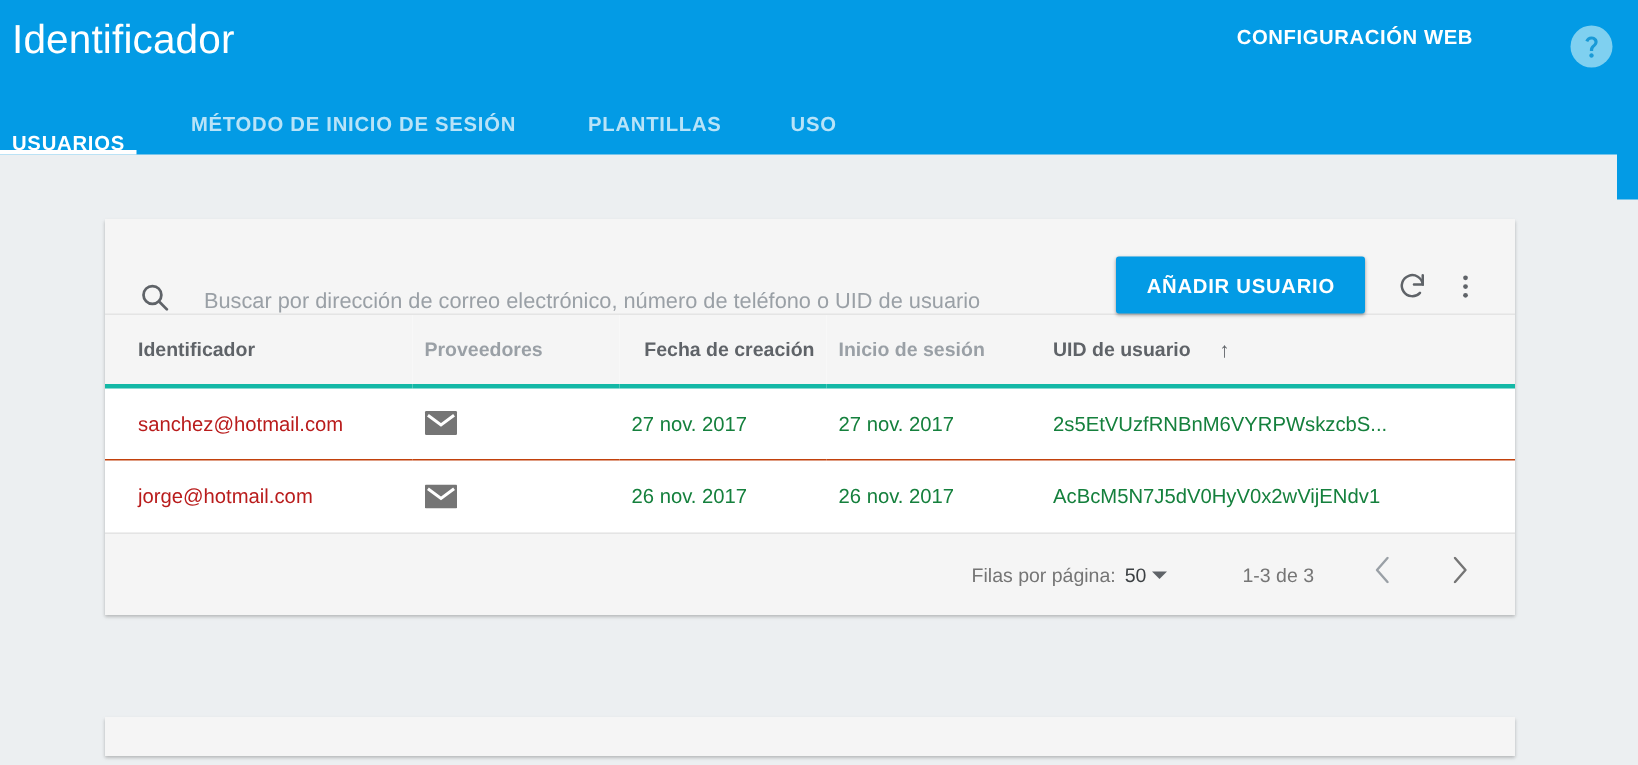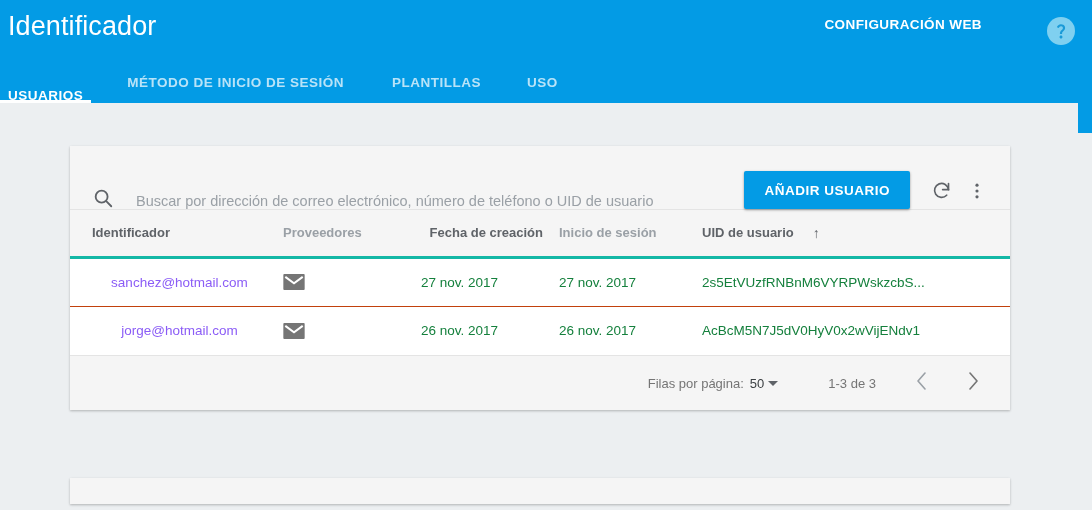--- a/index.html
+++ b/index.html
@@ -132,21 +132,21 @@
 
   tbody tr { height: 49px; background: #ffffff; }
   tbody tr + tr td { border-top: 1px solid #c2410c; }
   tbody td {
     font-size: 13.5px;
     color: #15803d;
     padding: 0 8px;
     vertical-align: middle;
     white-space: nowrap; overflow: hidden; text-overflow: ellipsis;
   }
-  tbody td.cell-id { padding-left: 22px; color: #8b5cf6; text-align: center; }
+  tbody td.cell-id { padding-left: 22px; color: #b91c1c; }
   .envelope { width: 22px; height: 16px; display: block; color: #757575; }
 
   
   .tfoot {
     height: 55px; background: #f5f5f5;
     border-top: 1px solid #e4e4e4;
     display: flex; align-items: center; justify-content: flex-end;
     padding-right: 22px;
     font-size: 13px; color: #757575;
   }

